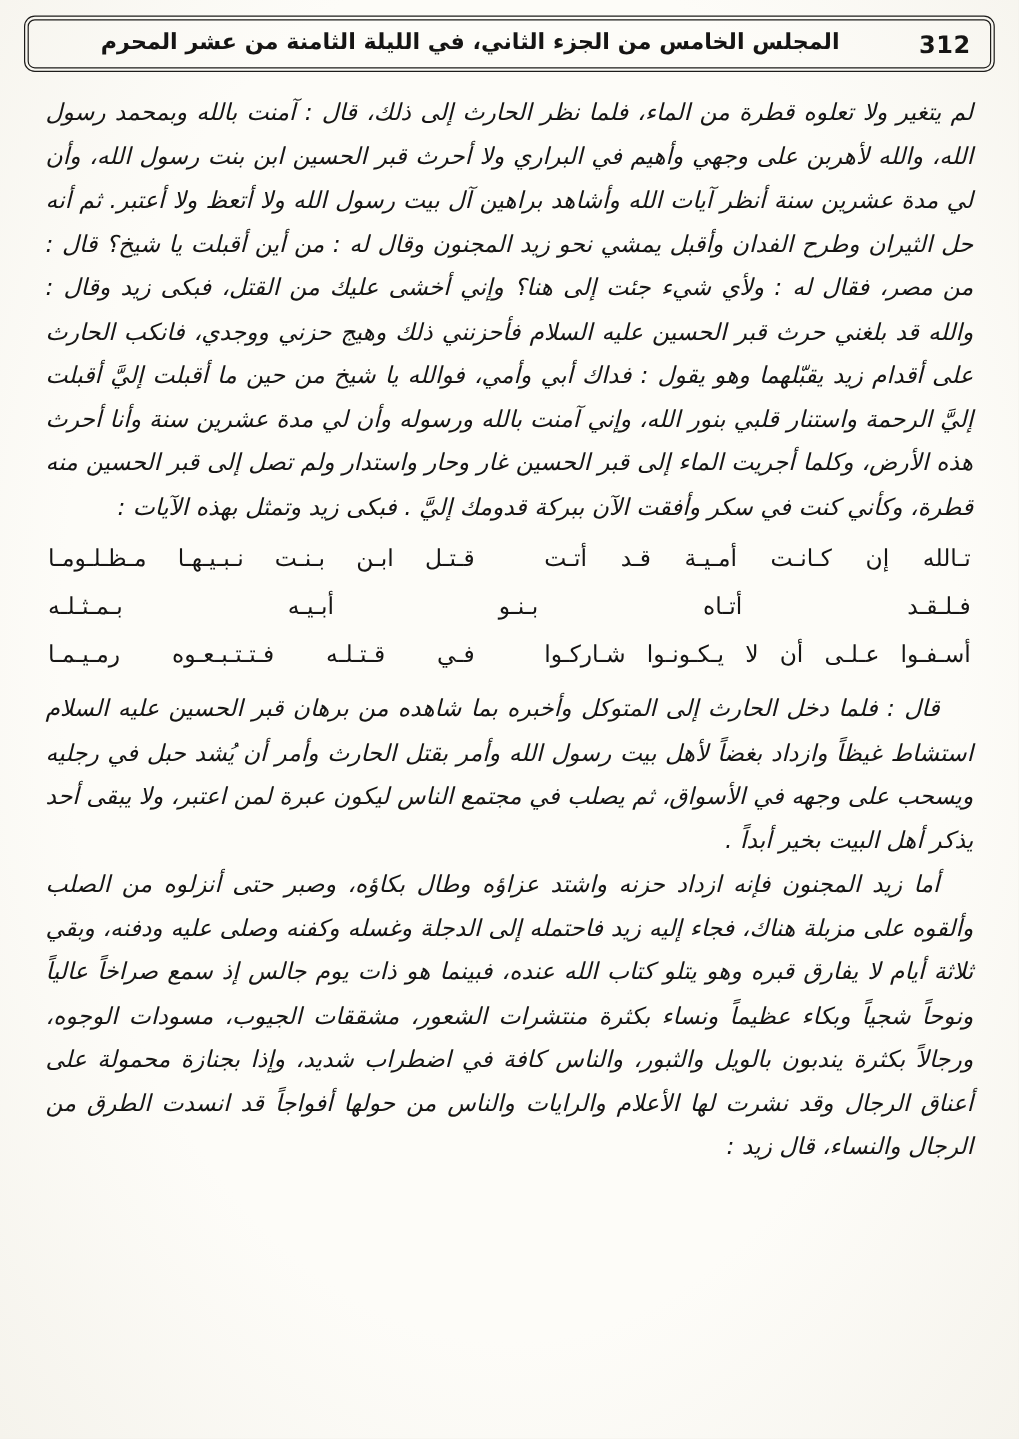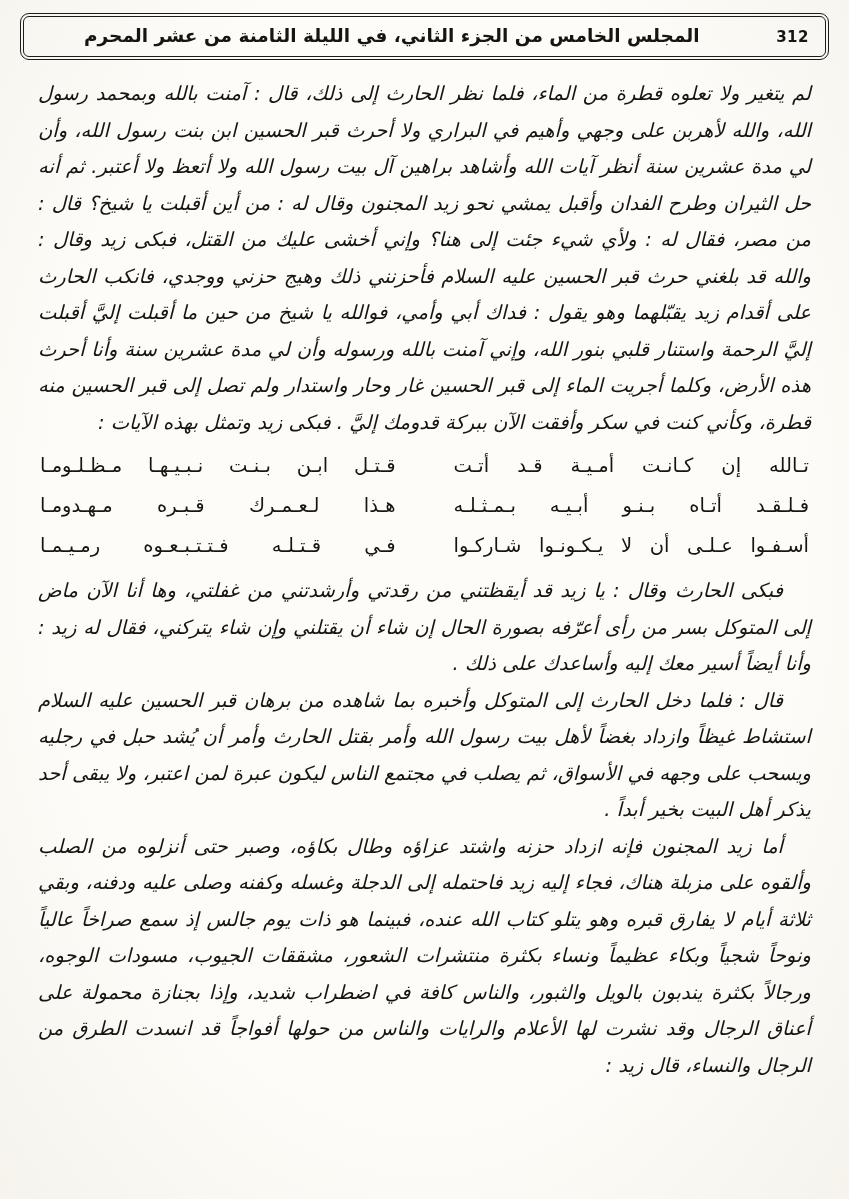--- a/index.html
+++ b/index.html
@@ -31,21 +31,21 @@
     border-radius: 9px;
     height: 47px;
     display: flex;
     align-items: center;
     padding: 2px 16px;
     margin-bottom: 14px;
   }
 
   .page-number {
     font-weight: bold;
-    font-size: 15px;
+    font-size: 20px;
     letter-spacing: 0.5px;
     white-space: nowrap;
   }
 
   .header-title {
     flex: 1;
     text-align: left;
     font-weight: bold;
     font-size: 18.5px;
     line-height: 1.2;
@@ -101,29 +101,27 @@
 
     <p class="para">لم يتغير ولا تعلوه قطرة من الماء، فلما نظر الحارث إلى ذلك، قال : آمنت بالله وبمحمد رسول الله، والله لأهربن على وجهي وأهيم في البراري ولا أحرث قبر الحسين ابن بنت رسول الله، وأن لي مدة عشرين سنة أنظر آيات الله وأشاهد براهين آل بيت رسول الله ولا أتعظ ولا أعتبر. ثم أنه حل الثيران وطرح الفدان وأقبل يمشي نحو زيد المجنون وقال له : من أين أقبلت يا شيخ؟ قال : من مصر، فقال له : ولأي شيء جئت إلى هنا؟ وإني أخشى عليك من القتل، فبكى زيد وقال : والله قد بلغني حرث قبر الحسين عليه السلام فأحزنني ذلك وهيج حزني ووجدي، فانكب الحارث على أقدام زيد يقبّلهما وهو يقول : فداك أبي وأمي، فوالله يا شيخ من حين ما أقبلت إليَّ أقبلت إليَّ الرحمة واستنار قلبي بنور الله، وإني آمنت بالله ورسوله وأن لي مدة عشرين سنة وأنا أحرث هذه الأرض، وكلما أجريت الماء إلى قبر الحسين غار وحار واستدار ولم تصل إلى قبر الحسين منه قطرة، وكأني كنت في سكر وأفقت الآن ببركة قدومك إليَّ . فبكى زيد وتمثل بهذه الآيات :</p>
 
     <div class="poem">
       <div class="verse">
         <span class="hemistich">تـالله إن كـانـت أمـيـة قـد أتـت</span>
         <span class="hemistich">قـتـل ابـن بـنـت نـبـيـهـا مـظـلـومـا</span>
       </div>
       <div class="verse">
         <span class="hemistich">فـلـقـد أتـاه بـنـو أبـيـه بـمـثـلـه</span>
-        <span class="hemistich">هـذا لـعـمـرك قـبـره مـهـدومـا</span>
       </div>
       <div class="verse">
         <span class="hemistich">أسـفـوا عـلـى أن لا يـكـونـوا شـاركـوا</span>
         <span class="hemistich">فـي قـتـلـه فـتـتـبـعـوه رمـيـمـا</span>
       </div>
     </div>
 
-    <p class="para indent">فبكى الحارث وقال : يا زيد قد أيقظتني من رقدتي وأرشدتني من غفلتي، وها أنا الآن ماض إلى المتوكل بسر من رأى أعرّفه بصورة الحال إن شاء أن يقتلني وإن شاء يتركني، فقال له زيد : وأنا أيضاً أسير معك إليه وأساعدك على ذلك .</p>
 
     <p class="para indent">قال : فلما دخل الحارث إلى المتوكل وأخبره بما شاهده من برهان قبر الحسين عليه السلام استشاط غيظاً وازداد بغضاً لأهل بيت رسول الله وأمر بقتل الحارث وأمر أن يُشد حبل في رجليه ويسحب على وجهه في الأسواق، ثم يصلب في مجتمع الناس ليكون عبرة لمن اعتبر، ولا يبقى أحد يذكر أهل البيت بخير أبداً .</p>
 
     <p class="para indent">أما زيد المجنون فإنه ازداد حزنه واشتد عزاؤه وطال بكاؤه، وصبر حتى أنزلوه من الصلب وألقوه على مزبلة هناك، فجاء إليه زيد فاحتمله إلى الدجلة وغسله وكفنه وصلى عليه ودفنه، وبقي ثلاثة أيام لا يفارق قبره وهو يتلو كتاب الله عنده، فبينما هو ذات يوم جالس إذ سمع صراخاً عالياً ونوحاً شجياً وبكاء عظيماً ونساء بكثرة منتشرات الشعور، مشققات الجيوب، مسودات الوجوه، ورجالاً بكثرة يندبون بالويل والثبور، والناس كافة في اضطراب شديد، وإذا بجنازة محمولة على أعناق الرجال وقد نشرت لها الأعلام والرايات والناس من حولها أفواجاً قد انسدت الطرق من الرجال والنساء، قال زيد :</p>
 
   </main>
 
 </div>
 
 </body></html>

